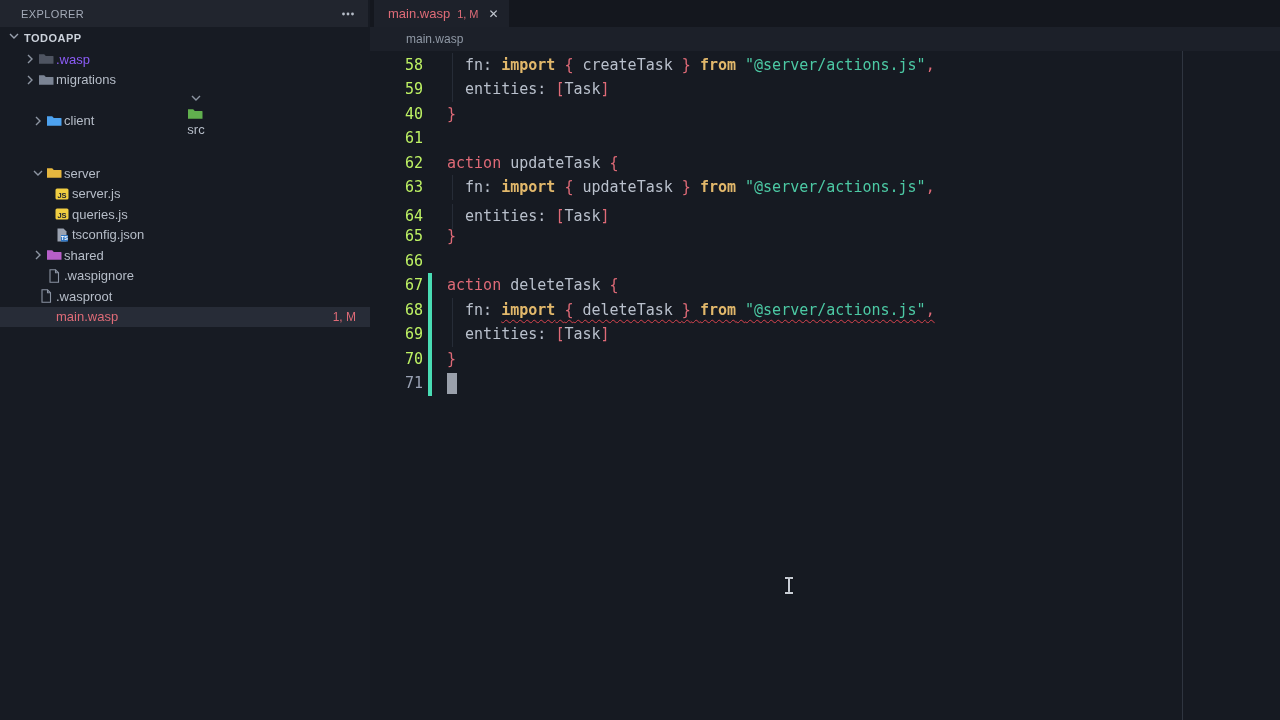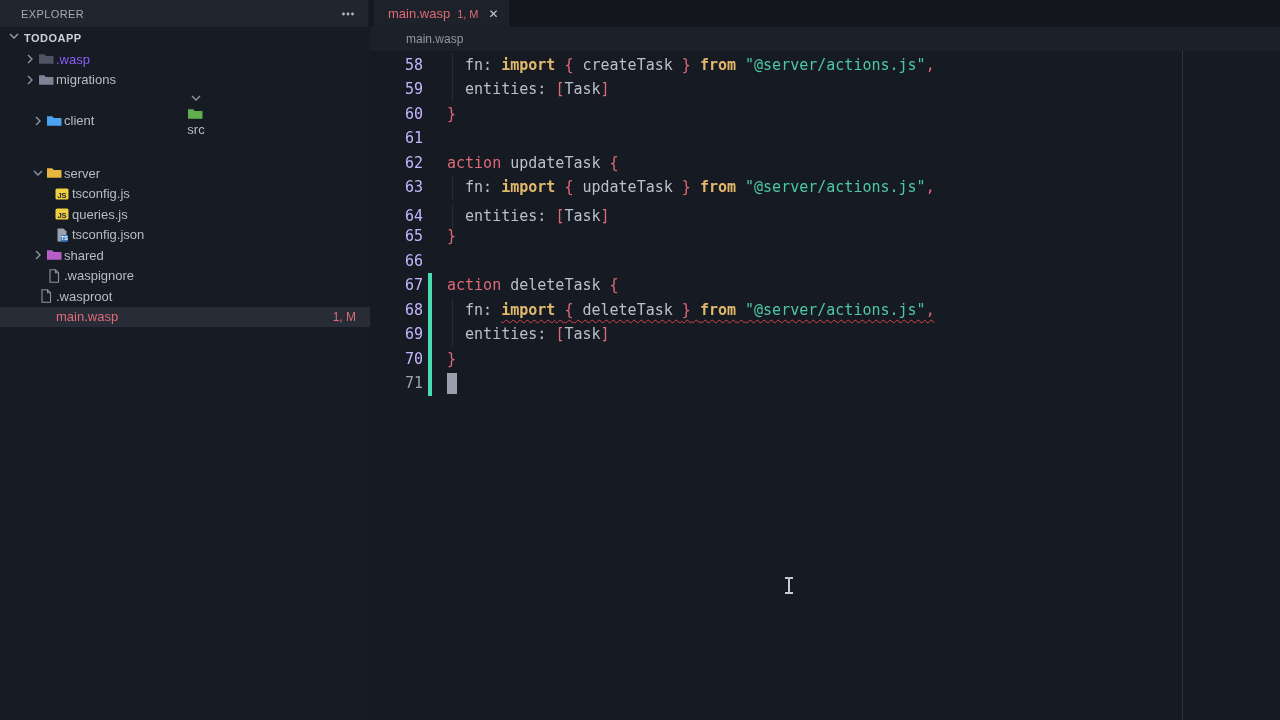--- a/index.html
+++ b/index.html
@@ -33,21 +33,21 @@
   .tab { margin-left:4px; height:27px; background:#1d212a; display:flex; align-items:center; padding:0 10px 0 14px; cursor:pointer; }
   .tab-title { font-size:13px; color:#de6b77; }
   .tab-badge { font-size:11px; color:#de6b77; margin-left:7px; }
   .tab-close { font-size:12px; color:#c3c8d1; margin-left:10px; cursor:pointer; }
   .breadcrumb-bar { position:absolute; left:0; top:27px; width:910px; height:24px; background:#1c2029; display:flex; align-items:center; padding-left:36px; }
   .breadcrumb-item { font-size:12px; color:#9099a6; cursor:pointer; }
 
   
   .code-area { position:absolute; left:0; top:51px; width:910px; height:669px; font-family:"DejaVu Sans Mono", monospace; font-size:15px; }
   .code-line { position:absolute; left:0; width:910px; height:24.46px; line-height:24.46px; white-space:pre; }
-  .lnum { position:absolute; left:0; top:0; width:53px; text-align:right; color:#c4b5fd; }
+  .lnum { position:absolute; left:0; top:0; width:53px; text-align:right; color:#bef264; }
   .code-line.cursor-line .lnum { color:#9aa2b4; }
   .mod-bar { position:absolute; left:58px; top:0; width:3.5px; height:24.6px; background:#49dcb4; }
   .indent-guide { position:absolute; left:82px; top:0; width:1px; height:24.6px; background:#262c37; }
   .code-text { position:absolute; left:77px; top:0; }
   .tk-pl { color:#b9c0cc; }
   .tk-kw { color:#df6a77; }
   .tk-im { color:#e2b86b; font-weight:bold; }
   .tk-st { color:#4cc9a4; }
   .tk-pu { color:#df6a77; }
   .squiggle { text-decoration:underline wavy #d8434e 1px; text-underline-offset:4px; text-decoration-skip-ink:none; }
@@ -152,21 +152,21 @@
           <span class="tlabel">server</span>
         </div>
         <div class="tree-row" style="padding-left: 38px;">
           <span class="chev"></span>
           <span class="ticon">
             <svg width="16" height="16" viewBox="0 0 16 16">
               <rect x="1.5" y="2.5" width="13" height="11" rx="1.5" fill="#f1ce42"></rect>
               <text x="8" y="11.5" font-size="7.5" font-weight="bold" fill="#22262e" text-anchor="middle" font-family="Liberation Sans, sans-serif">JS</text>
             </svg>
           </span>
-          <span class="tlabel">tsconfig.js</span>
+          <span class="tlabel">server.js</span>
         </div>
         <div class="tree-row" style="padding-left: 38px;">
           <span class="chev"></span>
           <span class="ticon">
             <svg width="16" height="16" viewBox="0 0 16 16">
               <rect x="1.5" y="2.5" width="13" height="11" rx="1.5" fill="#f1ce42"></rect>
               <text x="8" y="11.5" font-size="7.5" font-weight="bold" fill="#22262e" text-anchor="middle" font-family="Liberation Sans, sans-serif">JS</text>
             </svg>
           </span>
           <span class="tlabel">queries.js</span>
@@ -233,21 +233,21 @@
         <span class="tab-close">✕</span>
       </div>
     </div>
     <div class="breadcrumb-bar">
       <span class="breadcrumb-item">main.wasp</span>
     </div>
     <div class="code-area">
       <div class="ruler-line"></div>
     <div class="code-line" style="top: 2px;"><span class="lnum">58</span><div class="indent-guide"></div><span class="code-text"><span class="tk-pl">  fn: </span><span class="tk-im">import</span><span class="tk-pl"> </span><span class="tk-pu">{</span><span class="tk-pl"> createTask </span><span class="tk-pu">}</span><span class="tk-pl"> </span><span class="tk-im">from</span><span class="tk-pl"> </span><span class="tk-st">"@server/actions.js"</span><span class="tk-pu">,</span></span></div>
         <div class="code-line" style="top: 26.46px;"><span class="lnum">59</span><div class="indent-guide"></div><span class="code-text"><span class="tk-pl">  entities: </span><span class="tk-pu">[</span><span class="tk-pl">Task</span><span class="tk-pu">]</span></span></div>
-        <div class="code-line" style="top: 50.92px;"><span class="lnum">60</span><span class="code-text"><span class="tk-pu">}</span></span></div>
+        <div class="code-line" style="top: 50.92px;"><span class="lnum">40</span><span class="code-text"><span class="tk-pu">}</span></span></div>
         <div class="code-line" style="top: 75.38px;"><span class="lnum">61</span><span class="code-text"></span></div>
         <div class="code-line" style="top: 99.84px;"><span class="lnum">62</span><span class="code-text"><span class="tk-kw">action</span><span class="tk-pl"> updateTask </span><span class="tk-pu">{</span></span></div>
         <div class="code-line" style="top: 124.3px;"><span class="lnum">63</span><div class="indent-guide"></div><span class="code-text"><span class="tk-pl">  fn: </span><span class="tk-im">import</span><span class="tk-pl"> </span><span class="tk-pu">{</span><span class="tk-pl"> updateTask </span><span class="tk-pu">}</span><span class="tk-pl"> </span><span class="tk-im">from</span><span class="tk-pl"> </span><span class="tk-st">"@server/actions.js"</span><span class="tk-pu">,</span></span></div>
         <div class="code-line" style="top: 153px;"><span class="lnum">64</span><div class="indent-guide"></div><span class="code-text"><span class="tk-pl">  entities: </span><span class="tk-pu">[</span><span class="tk-pl">Task</span><span class="tk-pu">]</span></span></div>
         <div class="code-line" style="top: 173.22px;"><span class="lnum">65</span><span class="code-text"><span class="tk-pu">}</span></span></div>
         <div class="code-line" style="top: 197.68px;"><span class="lnum">66</span><span class="code-text"></span></div>
         <div class="code-line" style="top: 222.14px;"><div class="mod-bar"></div><span class="lnum">67</span><span class="code-text"><span class="tk-kw">action</span><span class="tk-pl"> deleteTask </span><span class="tk-pu">{</span></span></div>
         <div class="code-line" style="top: 246.6px;"><div class="mod-bar"></div><span class="lnum">68</span><div class="indent-guide"></div><span class="code-text"><span class="tk-pl">  fn: </span><span class="squiggle"><span class="tk-im">import</span><span class="tk-pl"> </span><span class="tk-pu">{</span><span class="tk-pl"> deleteTask </span><span class="tk-pu">}</span><span class="tk-pl"> </span><span class="tk-im">from</span><span class="tk-pl"> </span><span class="tk-st">"@server/actions.js"</span><span class="tk-pu">,</span></span></span></div>
         <div class="code-line" style="top: 271.06px;"><div class="mod-bar"></div><span class="lnum">69</span><div class="indent-guide"></div><span class="code-text"><span class="tk-pl">  entities: </span><span class="tk-pu">[</span><span class="tk-pl">Task</span><span class="tk-pu">]</span></span></div>
         <div class="code-line" style="top: 295.52px;"><div class="mod-bar"></div><span class="lnum">70</span><span class="code-text"><span class="tk-pu">}</span></span></div>

